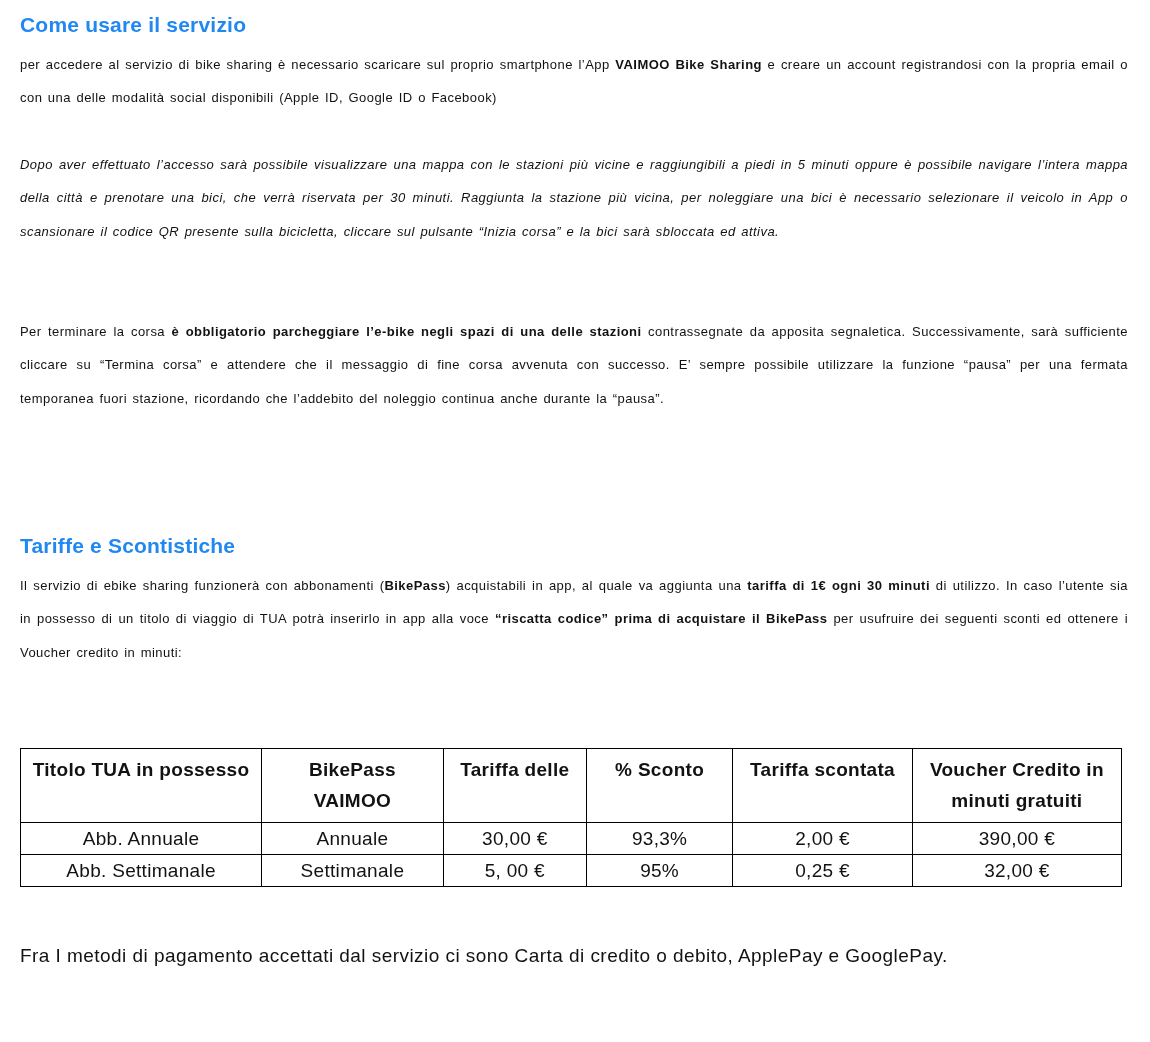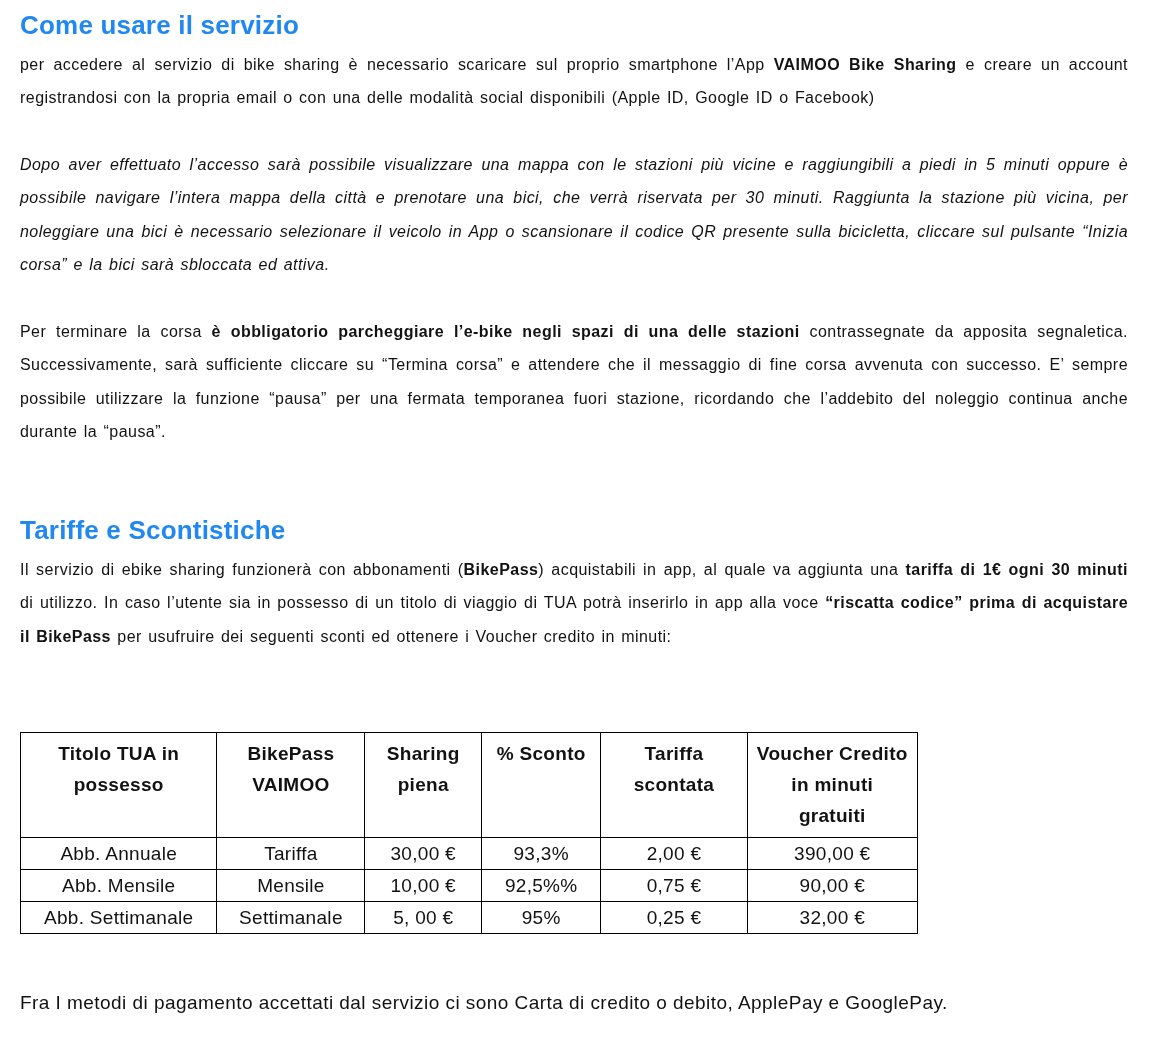--- a/index.html
+++ b/index.html
@@ -12,44 +12,44 @@
     color: var(--ink);
   }
   .page {
     width: 1150px;
     min-height: 1042px;
     padding: 10px 22px 20px 20px;
     background: #ffffff;
   }
   .section-heading {
     color: var(--accent);
-    font-size: 26px;
+    font-size: 21px;
     font-weight: 700;
     line-height: 30px;
     letter-spacing: 0.2px;
     margin-bottom: 8px;
   }
   .paragraphs .para {
-    font-size: 16px;
+    font-size: 13px;
     line-height: 33.4px;
     letter-spacing: 0.45px;
     word-spacing: 1.5px;
     text-align: justify;
   }
   
   #section-0 .para:nth-child(1) { min-height: 100px; }
   #section-0 .para:nth-child(2) { min-height: 167px; font-style: italic; }
   #section-0 .para:nth-child(3) { min-height: 167px; }
-  #section-1 { margin-top: 33px; }
+  #section-1 { margin-top: 49px; }
   #section-1 .para:nth-child(1) { min-height: 134px; }
   .para strong { font-weight: 700; }
 
   table.tariff {
     border-collapse: collapse;
-    width: 898px;
+    width: 1102px;
     margin-top: 45px;
     table-layout: fixed;
   }
   table.tariff th, table.tariff td {
     border: 1.5px solid var(--line);
     font-size: 19px;
     letter-spacing: 0.3px;
     text-align: center;
     overflow: hidden;
   }
@@ -107,42 +107,34 @@
         <col class="c2">
         <col class="c3">
         <col class="c4">
         <col class="c5">
         <col class="c6">
     </colgroup>
     <thead>
       <tr id="tariff-head-row">
           <th>Titolo TUA in possesso</th>
           <th>BikePass VAIMOO</th>
-          <th>Sharing piena</th>
+          <th>Tariffa delle</th>
           <th>% Sconto</th>
           <th>Tariffa scontata</th>
           <th>Voucher Credito in minuti gratuiti</th>
         </tr>
     </thead>
     <tbody id="tariff-body">
         <tr>
           <td>Abb. Annuale</td>
-          <td>Tariffa</td>
+          <td>Annuale</td>
           <td>30,00 €</td>
           <td>93,3%</td>
           <td>2,00 €</td>
           <td>390,00 €</td>
-        </tr>
-        <tr>
-          <td>Abb. Mensile</td>
-          <td>Mensile</td>
-          <td>10,00 €</td>
-          <td>92,5%%</td>
-          <td>0,75 €</td>
-          <td>90,00 €</td>
         </tr>
         <tr>
           <td>Abb. Settimanale</td>
           <td>Settimanale</td>
           <td>5, 00 €</td>
           <td>95%</td>
           <td>0,25 €</td>
           <td>32,00 €</td>
         </tr>
       </tbody>

